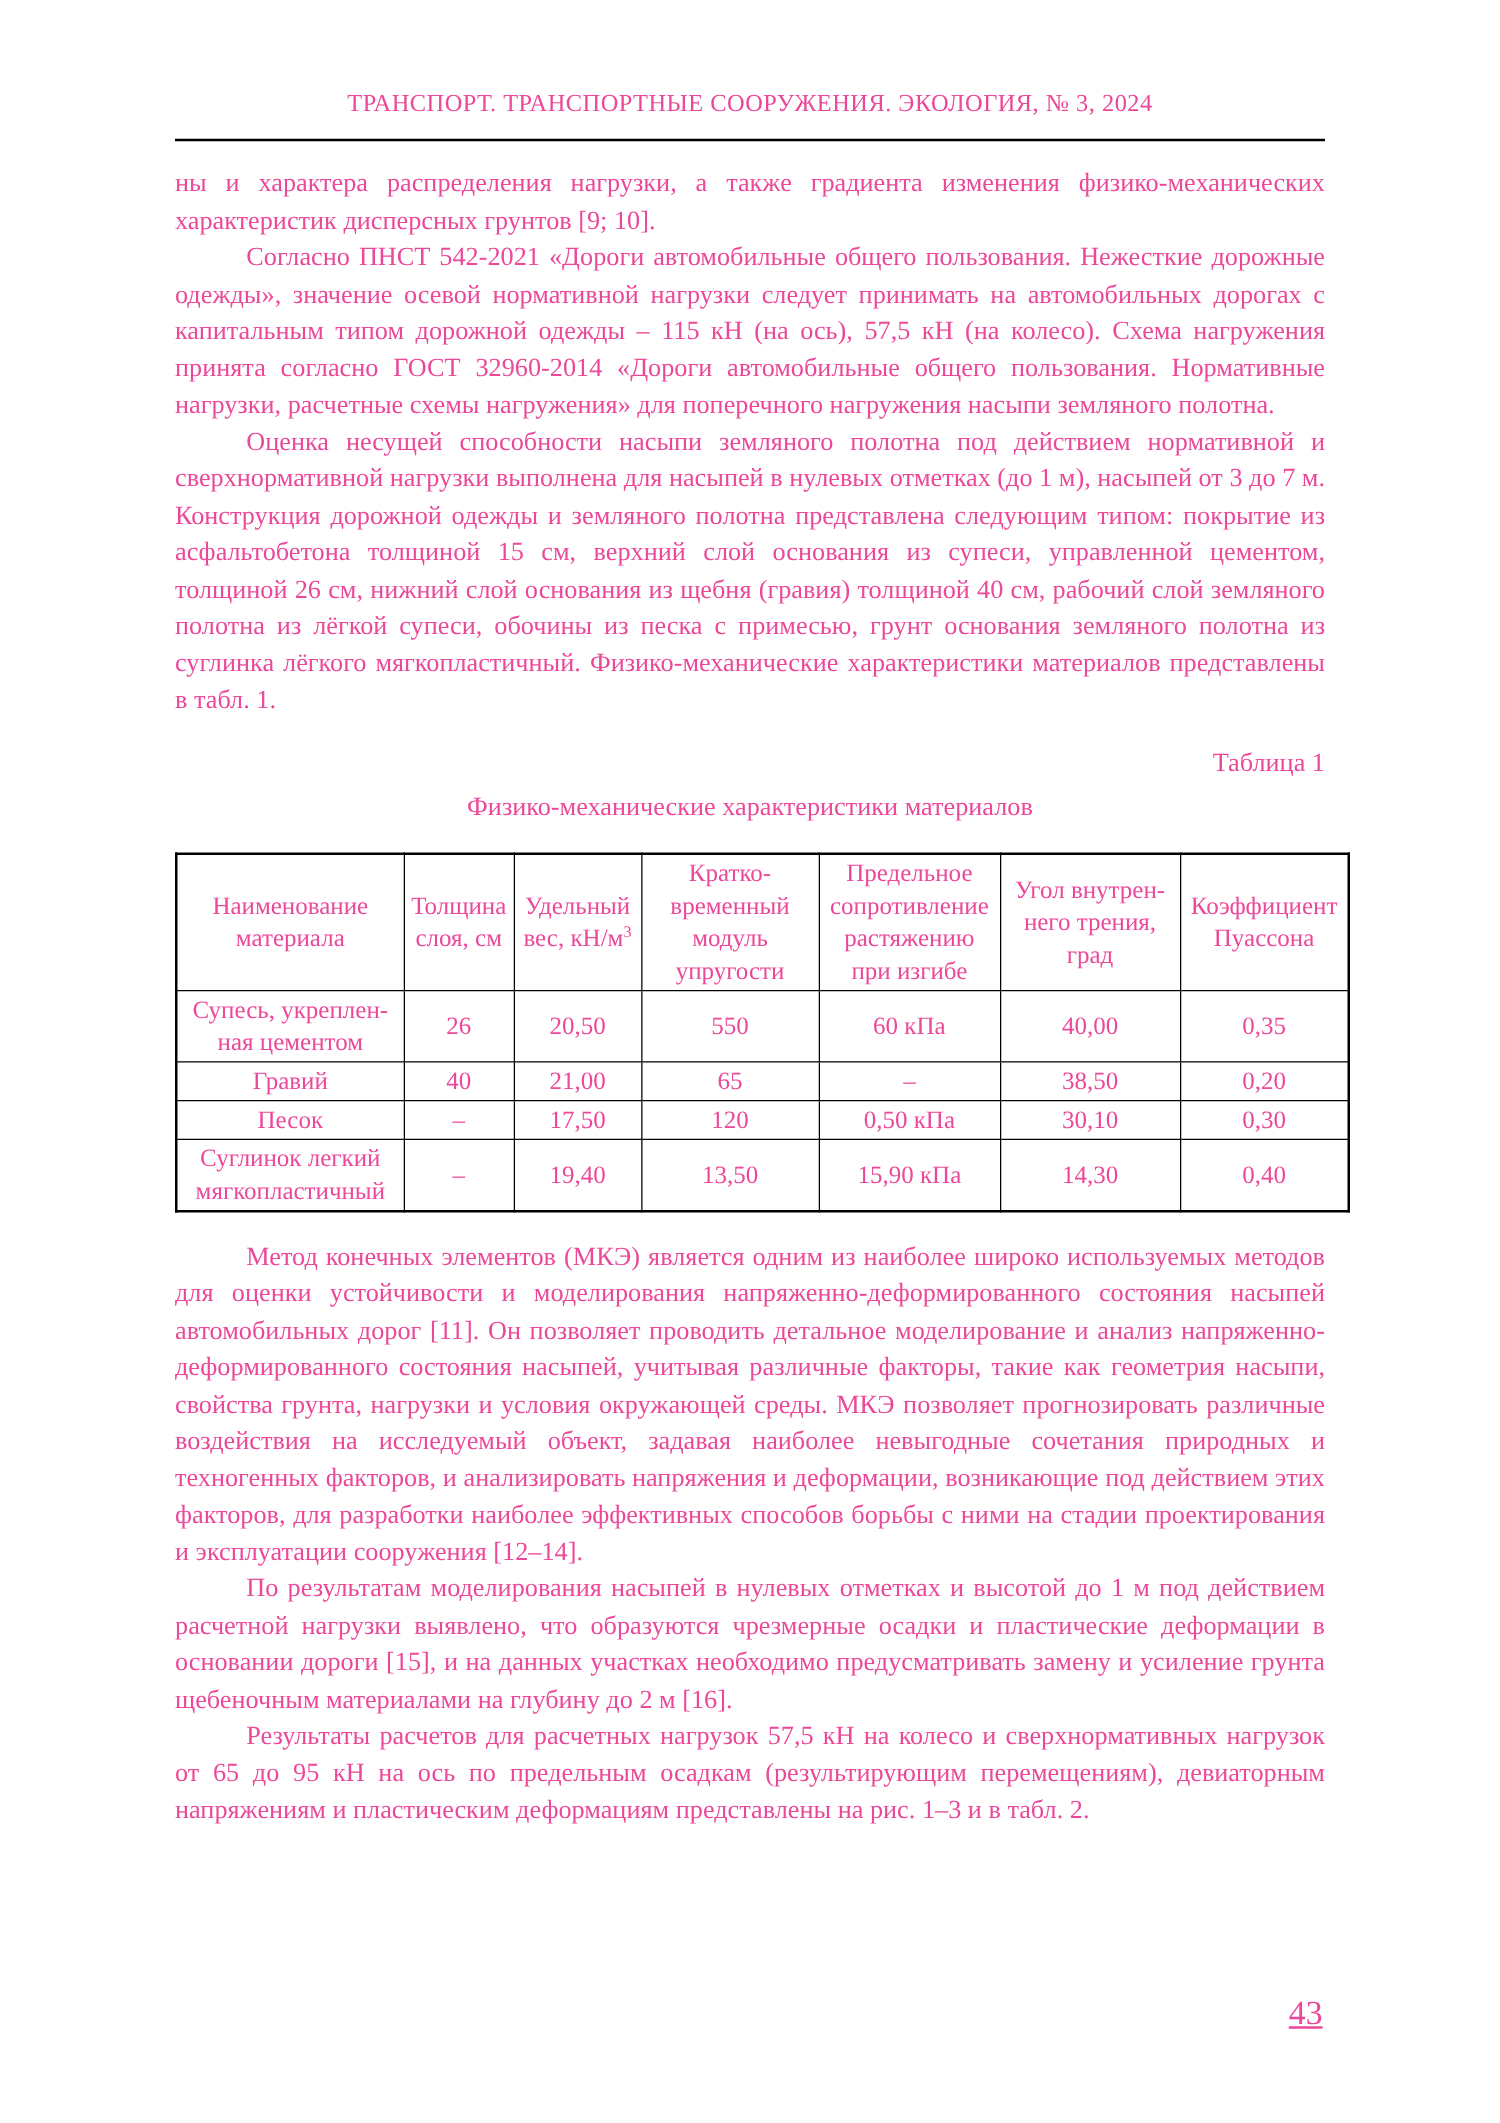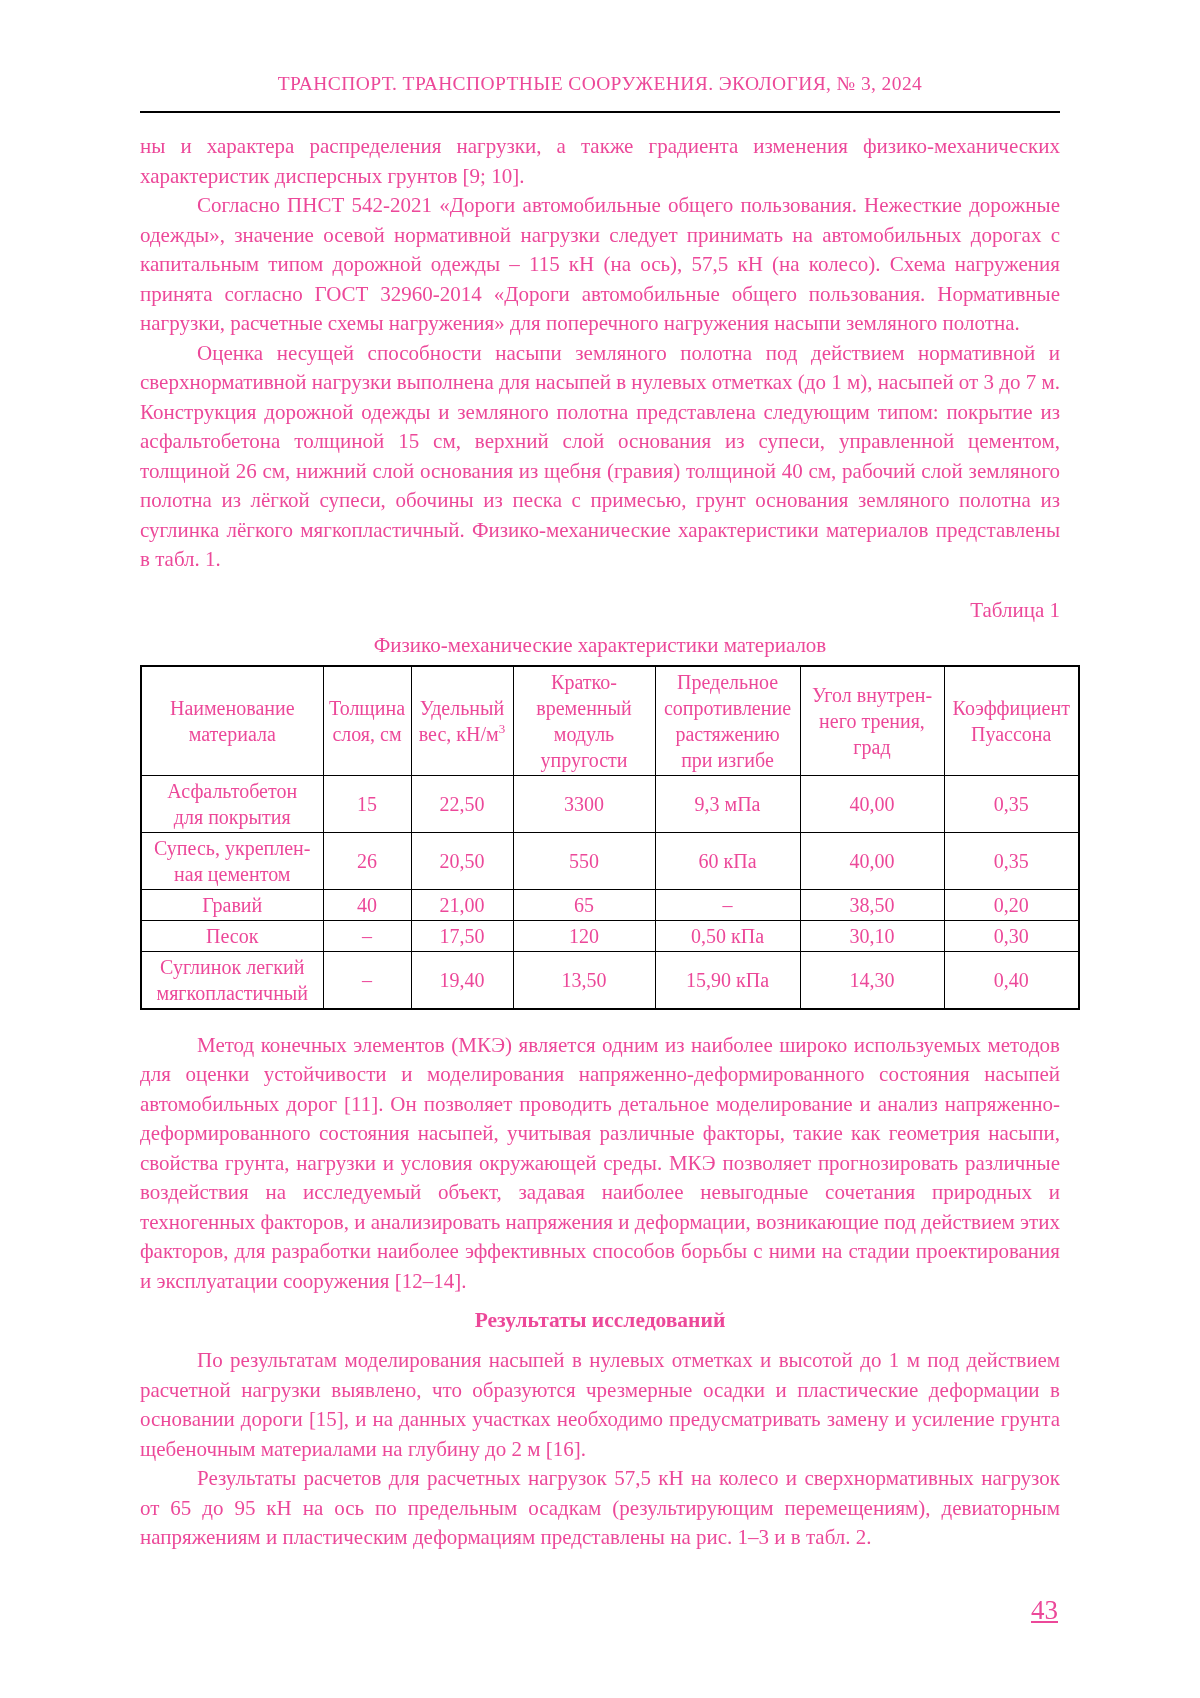--- a/index.html
+++ b/index.html
@@ -10,21 +10,21 @@
   }
   .content{position:absolute;left:140px;top:72px;width:920px;}
   .journal-header{
     text-align:center;font-size:19.5px;line-height:24px;letter-spacing:.4px;
     padding-bottom:15px;border-bottom:2px solid #000;
   }
   .body-text{margin-top:19px;}
   .body-text p{margin:0;font-size:21px;line-height:29.5px;text-align:justify;}
   .indent{text-indent:57px;}
   .table-caption{font-size:21px;text-align:right;margin-top:23px;}
-  .table-title{font-size:21px;text-align:center;margin-top:10px;margin-bottom:7px;}
+  .table-title{font-size:21px;text-align:center;margin-top:10px;margin-bottom:24px;}
   table.materials{
     border-collapse:collapse;table-layout:fixed;width:938px;
     font-size:20px;border:2.5px solid #000;
   }
   table.materials td{
     border:1.6px solid #000;vertical-align:middle;text-align:center;
     padding:2px 4px;line-height:26px;box-sizing:border-box;
   }
   td.hdr{white-space:pre-line;height:94px;line-height:27px;}
   td.name{white-space:pre-line;text-align:left;padding-left:5px;line-height:27px;}
@@ -84,30 +84,20 @@
 сопротивление
 растяжению
 при изгибе</span></td>
           <td class="hdr"><span>Угол внутрен-
 него трения,
 град</span></td>
           <td class="hdr"><span>Коэффициент
 Пуассона</span></td>
         </tr>
 
-        <tr class="r-tall">
-          <td class="name"><span>Асфальтобетон
-для покрытия</span></td>
-          <td><span>15</span></td>
-          <td><span>22,50</span></td>
-          <td><span>3300</span></td>
-          <td><span>9,3 мПа</span></td>
-          <td><span>40,00</span></td>
-          <td><span>0,35</span></td>
-        </tr>
 
         <tr class="r-tall">
           <td class="name"><span>Супесь, укреплен-
 ная цементом</span></td>
           <td><span>26</span></td>
           <td><span>20,50</span></td>
           <td><span>550</span></td>
           <td><span>60 кПа</span></td>
           <td><span>40,00</span></td>
           <td><span>0,35</span></td>
@@ -142,21 +132,20 @@
           <td><span>13,50</span></td>
           <td><span>15,90 кПа</span></td>
           <td><span>14,30</span></td>
           <td><span>0,40</span></td>
         </tr>
       </tbody>
     </table>
 
     <div class="body-text after-table">
       <p class="indent">Метод конечных элементов (МКЭ) является одним из наиболее широко используемых методов для оценки устойчивости и моделирования напряженно-деформированного состояния насыпей автомобильных дорог [11]. Он позволяет проводить детальное моделирование и анализ напряженно-деформированного состояния насыпей, учитывая различные факторы, такие как геометрия насыпи, свойства грунта, нагрузки и условия окружающей среды. МКЭ позволяет прогнозировать различные воздействия на исследуемый объект, задавая наиболее невыгодные сочетания природных и техногенных факторов, и анализировать напряжения и деформации, возникающие под действием этих факторов, для разработки наиболее эффективных способов борьбы с ними на стадии проектирования и эксплуатации сооружения [12–14].</p>
-      <div class="results-heading">Результаты исследований</div>
       <p class="indent">По результатам моделирования насыпей в нулевых отметках и высотой до 1 м под действием расчетной нагрузки выявлено, что образуются чрезмерные осадки и пластические деформации в основании дороги [15], и на данных участках необходимо предусматривать замену и усиление грунта щебеночным материалами на глубину до 2 м [16].</p>
       <p class="indent">Результаты расчетов для расчетных нагрузок 57,5 кН на колесо и сверхнормативных нагрузок от 65 до 95 кН на ось по предельным осадкам (результирующим перемещениям), девиаторным напряжениям и пластическим деформациям представлены на рис. 1–3 и в табл. 2.</p>
     </div>
 
   </div>
 
   <div class="page-number">43</div>
 </div>
 
 </body></html>

